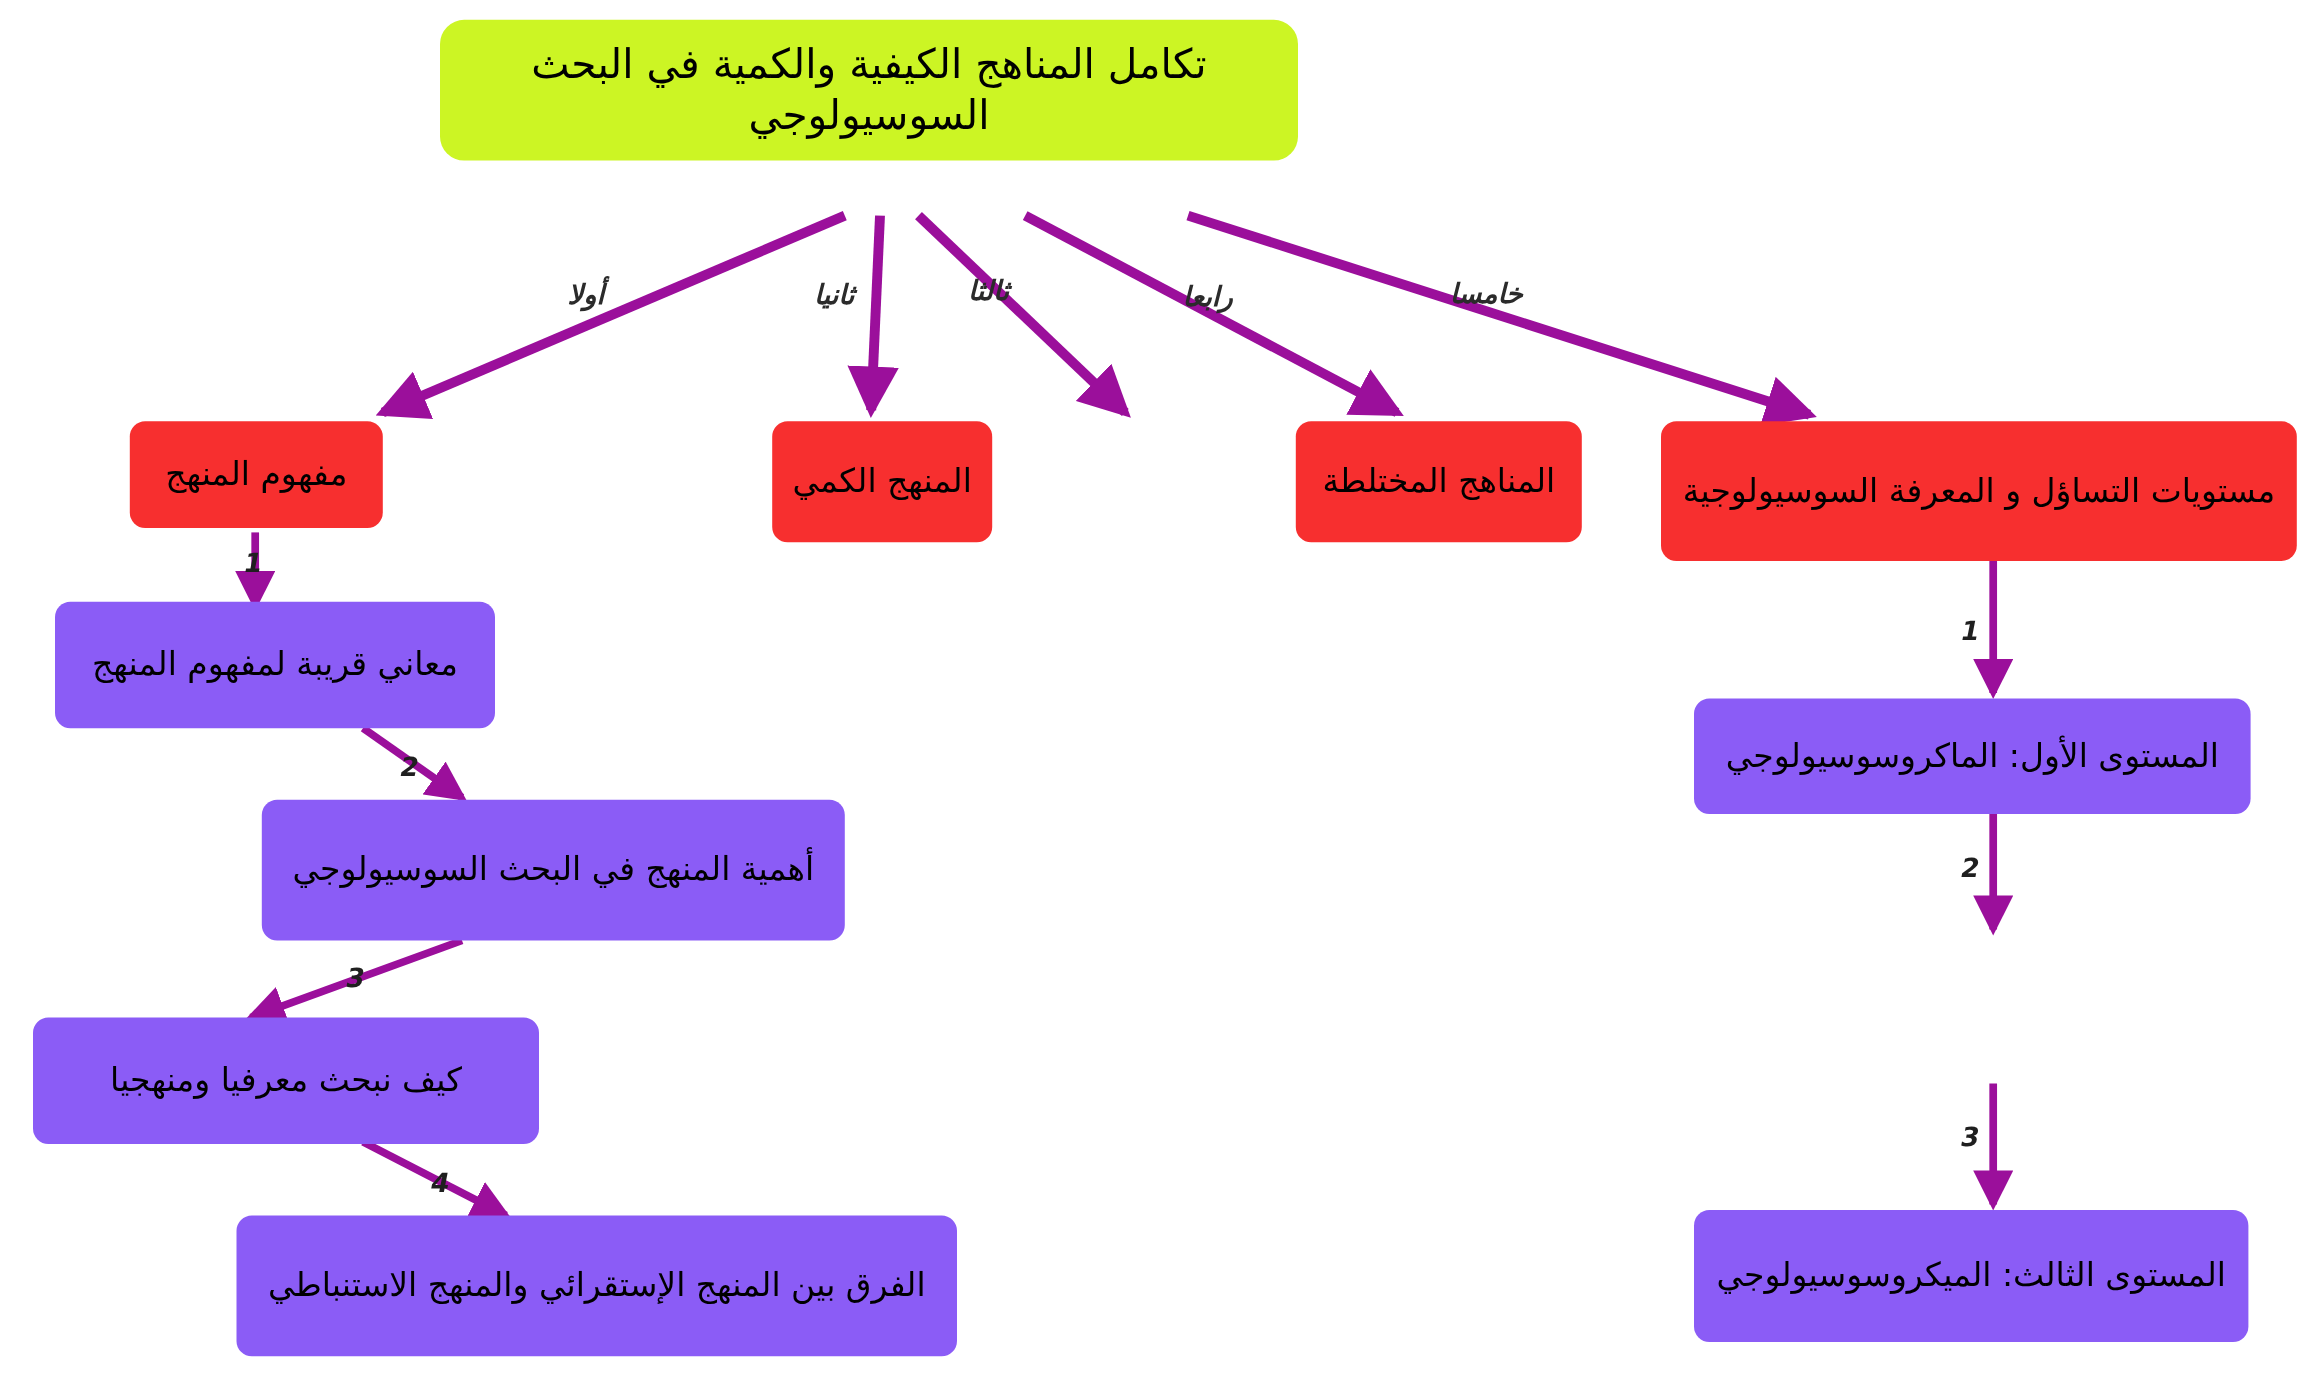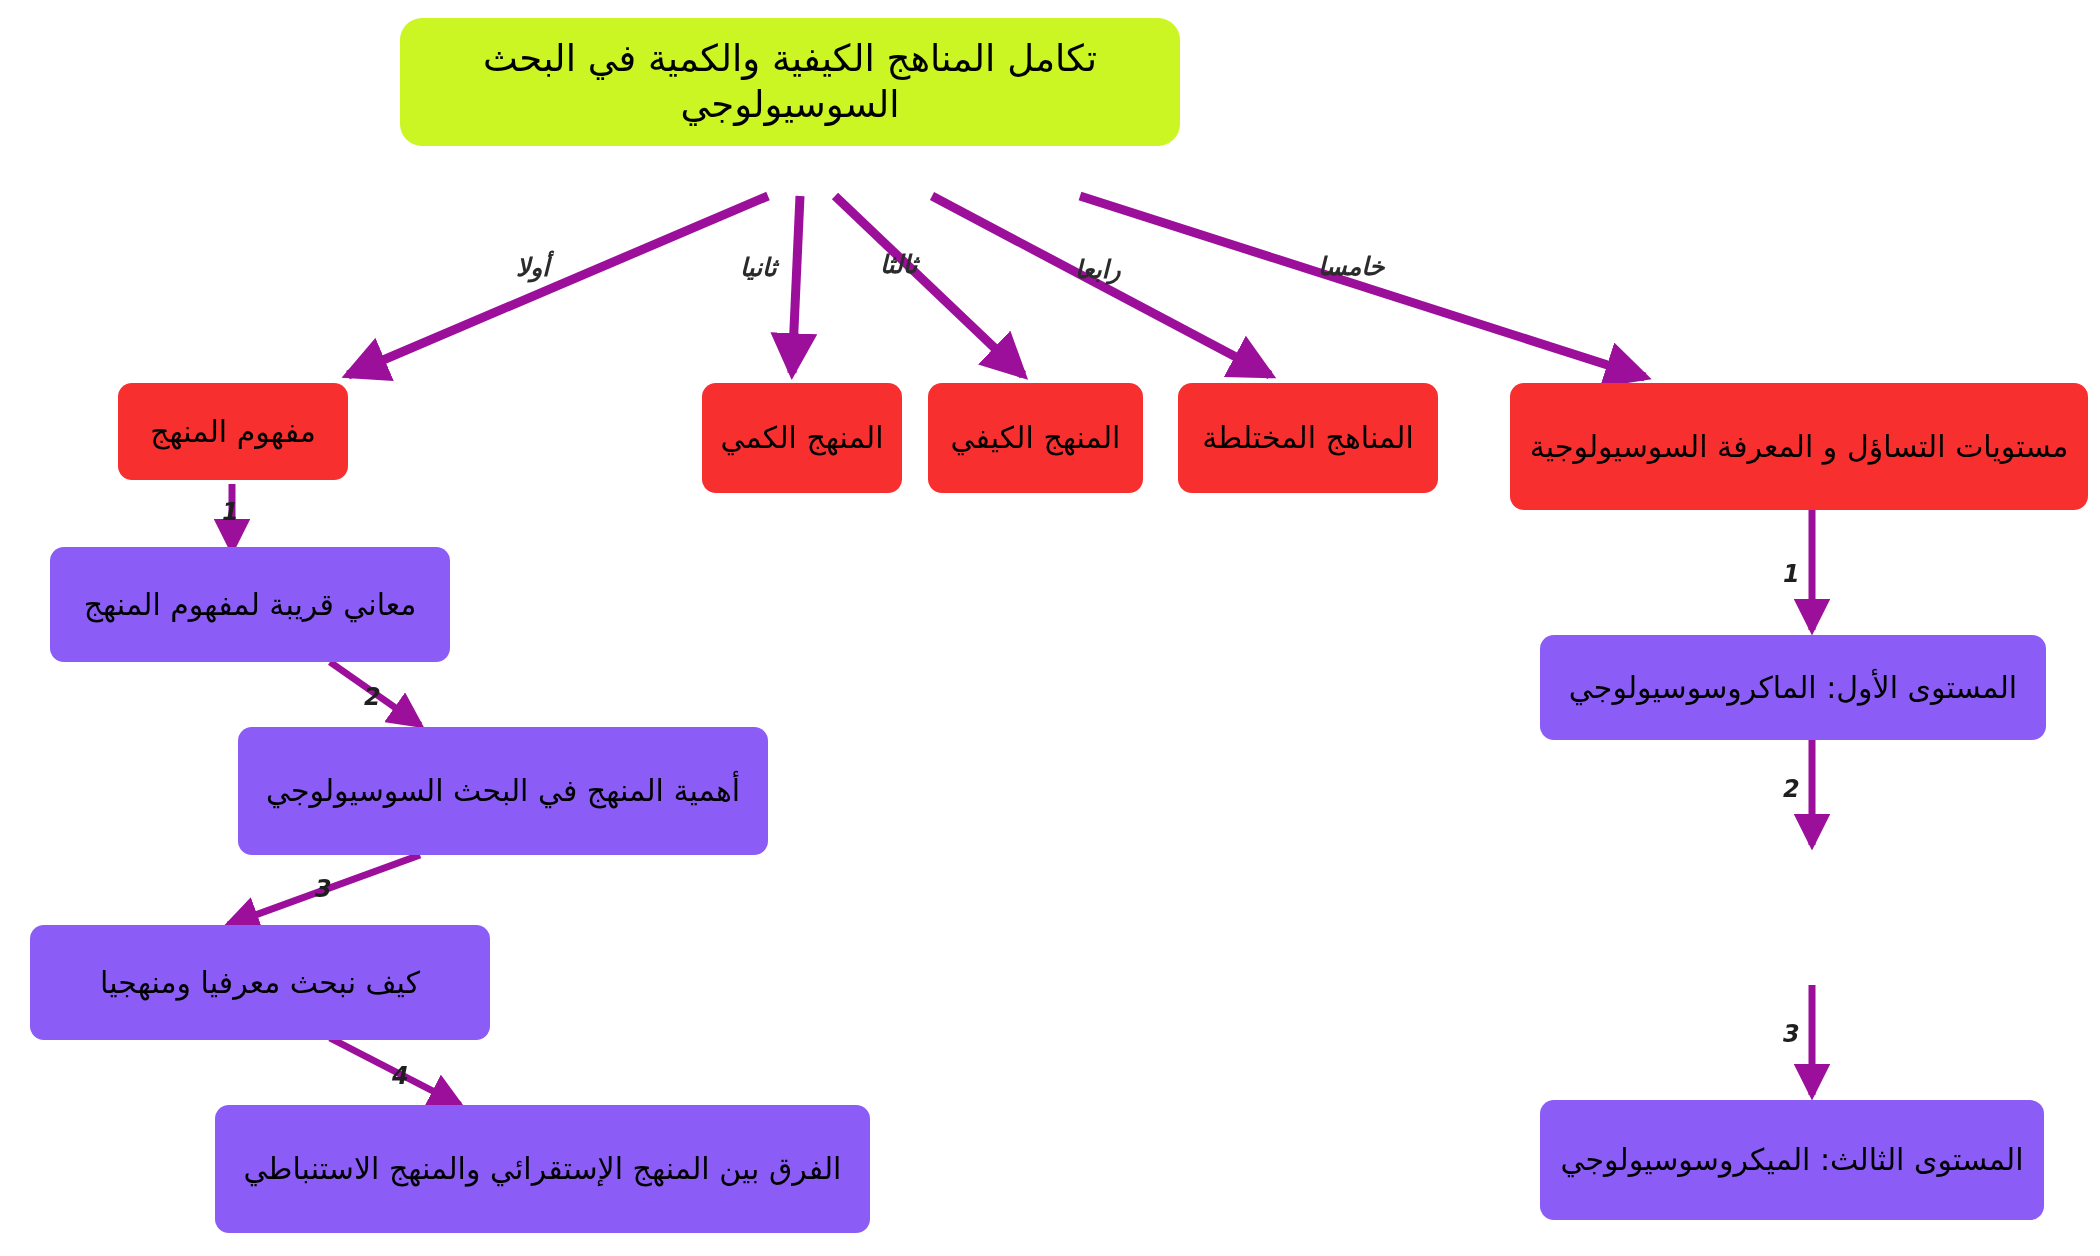--- a/index.html
+++ b/index.html
@@ -92,23 +92,20 @@
   </div>
 
   <div class="node node-red" style="left:118px; top:383px; width:230px; height:97px;">
     <span>مفهوم المنهج</span>
   </div>
 
   <div class="node node-red" style="left:702px; top:383px; width:200px; height:110px;">
     <span>المنهج الكمي</span>
   </div>
 
-  <div class="node node-red" style="left:928px; top:383px; width:215px; height:110px;">
-    <span>المنهج الكيفي</span>
-  </div>
 
   <div class="node node-red" style="left:1178px; top:383px; width:260px; height:110px;">
     <span>المناهج المختلطة</span>
   </div>
 
   <div class="node node-red" style="left:1510px; top:383px; width:578px; height:127px;">
     <span>مستويات التساؤل و المعرفة السوسيولوجية</span>
   </div>
 
   <div class="edge-label" style="left:516px; top:253px;"><span>أولا</span></div>

